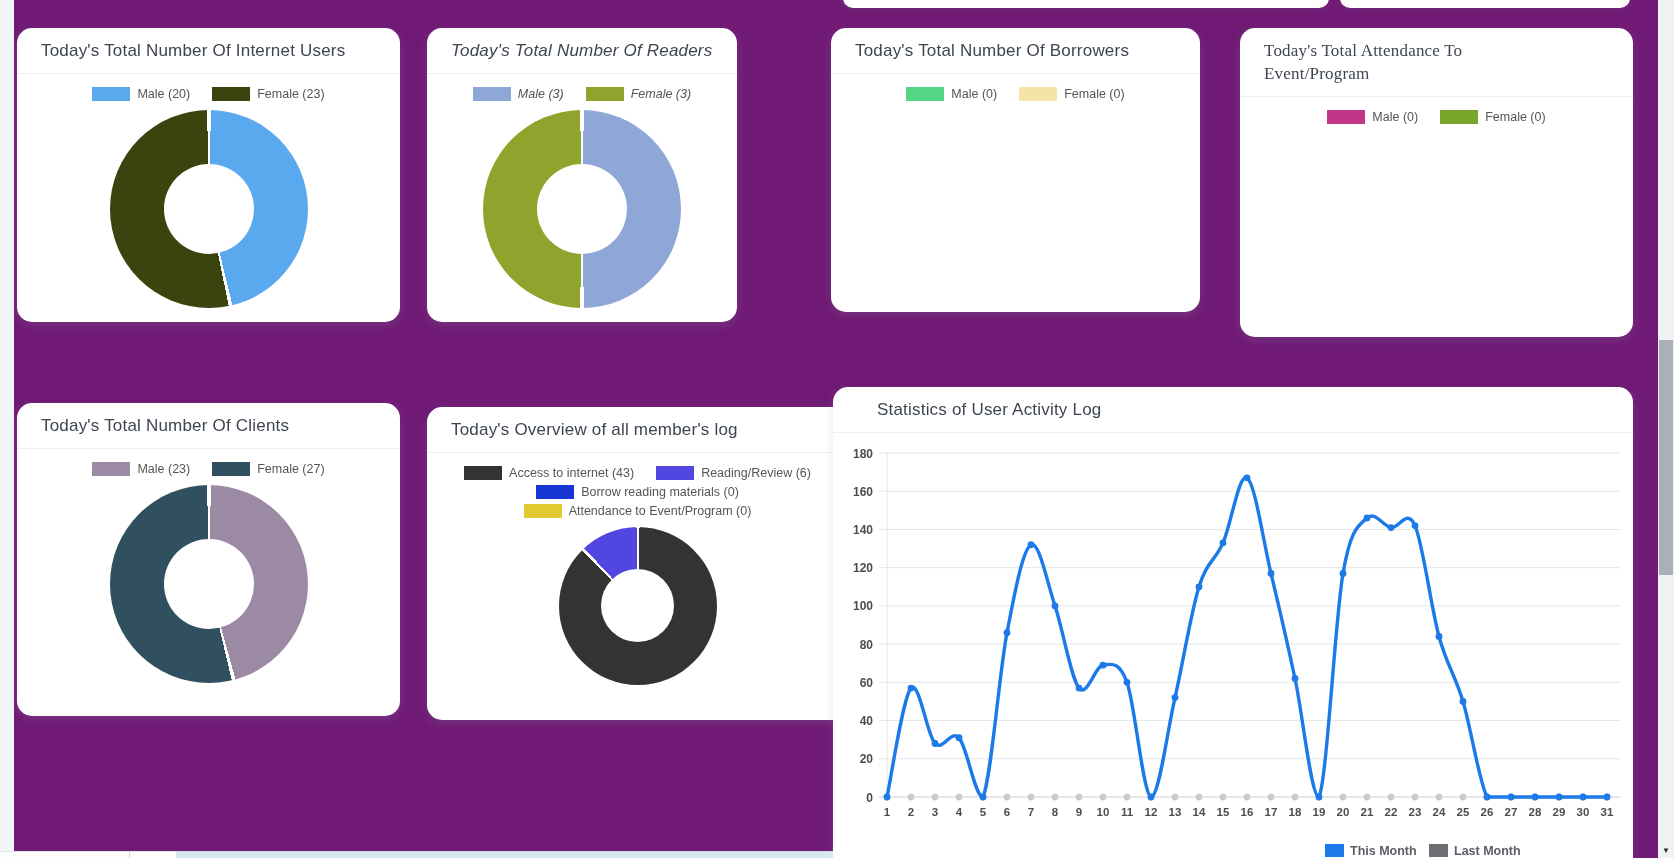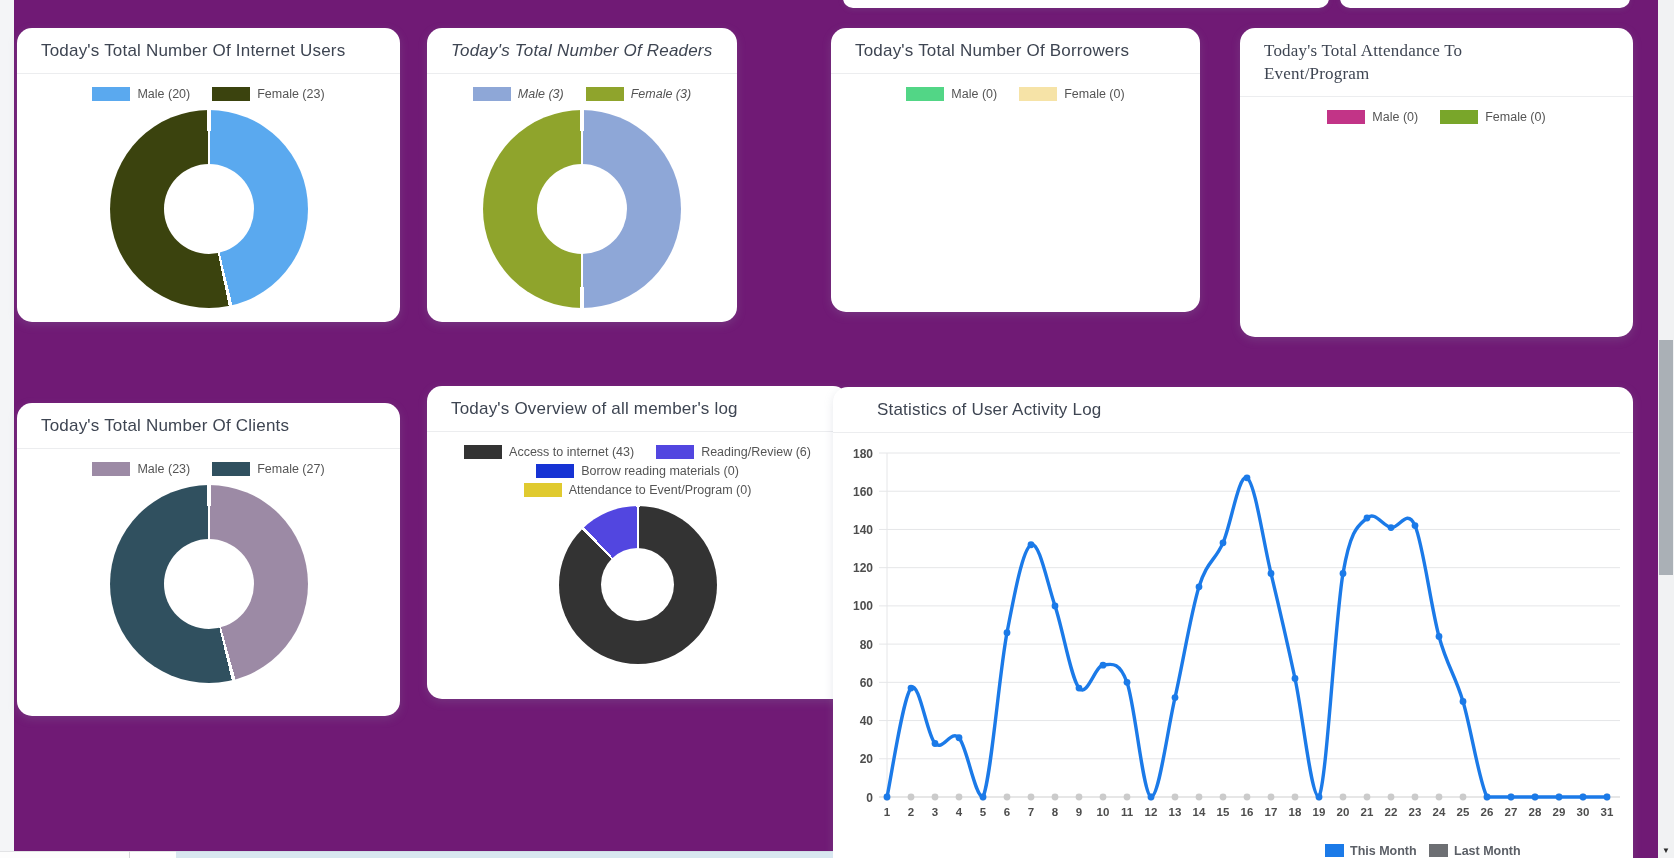--- a/index.html
+++ b/index.html
@@ -137,21 +137,21 @@
             <span class="sw" style="background: rgb(48, 80, 95);"></span>
             <span class="lt">Female (27)</span>
           </div>
         </div>
       <div class="donut" style="width: 198px; height: 198px; background: conic-gradient(rgb(255, 255, 255) 0deg, rgb(255, 255, 255) 1.1deg, rgb(156, 138, 165) 1.1deg, rgb(156, 138, 165) 164.5deg, rgb(255, 255, 255) 164.5deg, rgb(255, 255, 255) 165.6deg, rgb(255, 255, 255) 165.6deg, rgb(255, 255, 255) 166.7deg, rgb(48, 80, 95) 166.7deg, rgb(48, 80, 95) 358.9deg, rgb(255, 255, 255) 358.9deg, rgb(255, 255, 255) 360deg);">
           <div class="hole" style="width: 90px; height: 90px;"></div>
         </div>
     </div>
   </div>
 
-  <div class="card" style="left:427px;top:386px;width:421px;height:313px;">
+  <div class="card" style="left:427px;top:407px;width:421px;height:313px;">
     <div class="card-head">
       <h2>Today's Overview of all member's log</h2>
     </div>
     <div class="card-body">
       <div class="legend narrow">
           <div class="li">
             <span class="sw" style="background: rgb(51, 51, 51);"></span>
             <span class="lt">Access to internet (43)</span>
           </div>
           <div class="li">

